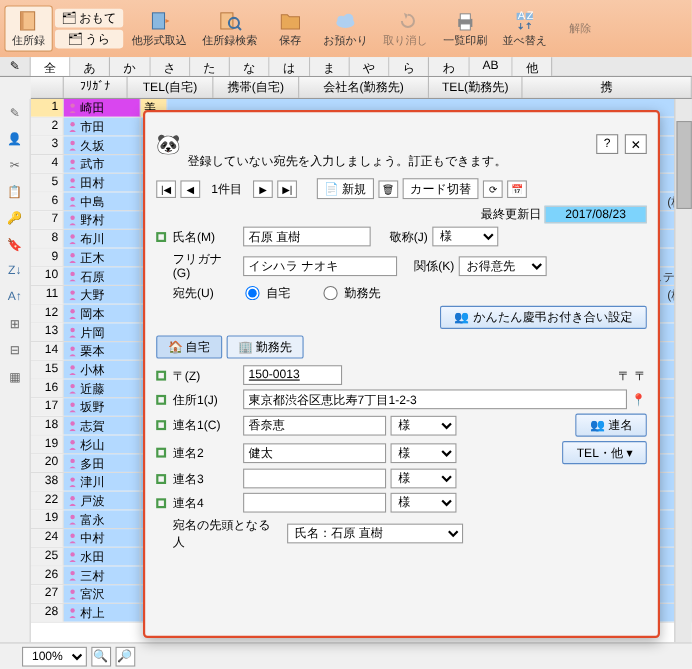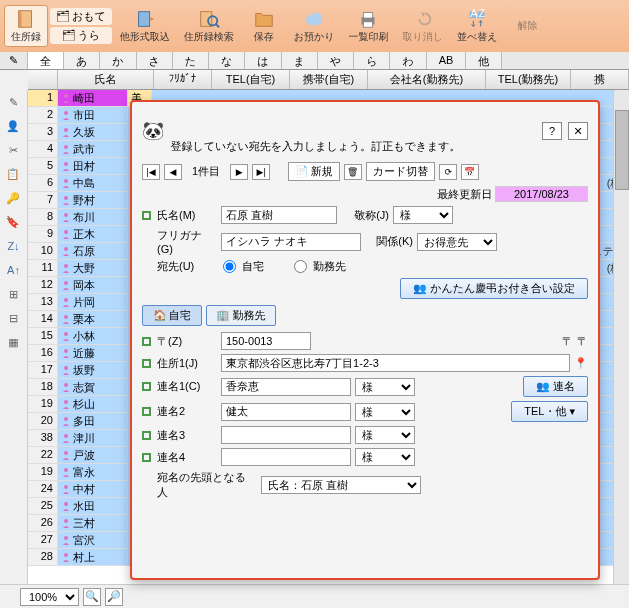--- a/index.html
+++ b/index.html
@@ -36,21 +36,21 @@
 .zoom-btn { width: 18px; height: 18px; border: 1px solid #999; background: #fff; display:flex; align-items:center; justify-content:center; cursor:pointer; }
 
 .popup { position: absolute; top: 100px; left: 130px; width: 470px; height: 480px; background: #f4f4f4; border: 2px solid #e04a2a; border-radius: 4px; box-shadow: 0 4px 12px rgba(0,0,0,0.3); padding: 6px 10px; }
 .popup-header { display: flex; align-items: center; gap: 6px; margin-bottom: 8px; }
 .popup-header .msg { flex: 1; font-size: 11px; margin-top: 31px; }
 .popup-header .btn-sq { width: 20px; height: 18px; border: 1px solid #888; background: #fff; cursor: pointer; display:flex; align-items:center; justify-content:center; }
 .popup-nav { display: flex; align-items: center; gap: 4px; margin-bottom: 6px; }
 .popup-nav .navbtn { width: 18px; height: 16px; border: 1px solid #999; background: #fff; cursor:pointer; display:flex; align-items:center; justify-content:center; font-size:9px; }
 .popup-nav .pill { border: 1px solid #999; background: #fff; padding: 1px 6px; cursor:pointer; display:flex; align-items:center; gap:2px; }
 .lastupdate { text-align: right; font-size: 10px; margin-bottom: 4px; }
-.lastupdate span.date { background: #f0abfc; border: 1px solid #ccc; padding: 1px 18px; }
+.lastupdate span.date { background: #7dd3fc; border: 1px solid #ccc; padding: 1px 18px; }
 
 .form-row { display: flex; align-items: center; margin-bottom: 4px; gap: 4px; }
 .form-row label { width: 60px; text-align: left; }
 .green-sq { width: 9px; height: 9px; border: 2px solid #4a9a4a; display: inline-block; margin-right: 2px; }
 .txt { border: 1px solid #999; background: #fff; padding: 2px 4px; height: 18px; }
 .sel { border: 1px solid #999; background: #fff; padding: 1px 2px; height: 18px; }
 
 .tabbtns { display: flex; gap: 4px; margin: 6px 0; }
 .tabbtn { border: 1px solid #5a8ac8; background: #e8f0fa; padding: 2px 10px; cursor:pointer; border-radius:2px; display:flex; align-items:center; gap:2px; }
 .tabbtn.active { background: #c8ddf5; }
@@ -104,34 +104,34 @@
     <span class="ribbon-label">保存</span>
   </div>
   <div class="ribbon-btn">
     <svg class="ribbon-icon" viewBox="0 0 24 24">
         <ellipse cx="12" cy="14" rx="9" ry="5" fill="#b0d0f0"></ellipse>
         <circle cx="8" cy="11" r="4" fill="#b0d0f0"></circle>
         <circle cx="15" cy="10" r="5" fill="#b0d0f0"></circle>
       </svg>
     <span class="ribbon-label">お預かり</span>
   </div>
+  <div class="ribbon-btn" style="opacity:.5">
+    <svg class="ribbon-icon" viewBox="0 0 24 24">
+        <path d="M14 6 A6 6 0 1 1 8 12" fill="none" stroke="#888" stroke-width="2"></path>
+        <path d="M10 4 L14 6 L12 10 Z" fill="#888"></path>
+      </svg>
+    <span class="ribbon-label">取り消し</span>
+  </div>
   <div class="ribbon-btn">
     <svg class="ribbon-icon" viewBox="0 0 24 24">
         <rect x="5" y="10" width="14" height="8" fill="#888"></rect>
         <rect x="7" y="5" width="10" height="6" fill="#fff" stroke="#888"></rect>
         <rect x="7" y="15" width="10" height="6" fill="#fff" stroke="#888"></rect>
       </svg>
     <span class="ribbon-label">一覧印刷</span>
-  </div>
-  <div class="ribbon-btn" style="opacity:.5">
-    <svg class="ribbon-icon" viewBox="0 0 24 24">
-        <path d="M14 6 A6 6 0 1 1 8 12" fill="none" stroke="#888" stroke-width="2"></path>
-        <path d="M10 4 L14 6 L12 10 Z" fill="#888"></path>
-      </svg>
-    <span class="ribbon-label">取り消し</span>
   </div>
   <div class="ribbon-btn">
     <svg class="ribbon-icon" viewBox="0 0 24 24">
         <rect x="4" y="4" width="7" height="7" fill="#8ab8e0"></rect>
         <rect x="13" y="4" width="7" height="7" fill="#8ab8e0"></rect>
         <text x="5" y="10" font-size="6" fill="#fff">A</text>
         <text x="14" y="10" font-size="6" fill="#fff">Z</text>
         <path d="M8 14 L8 20 M6 18 L8 20 L10 18 M16 20 L16 14 M14 16 L16 14 L18 16" stroke="#4070a0" fill="none"></path>
       </svg>
     <span class="ribbon-label">並べ替え</span>
@@ -153,21 +153,20 @@
     <div class="tab">ま</div>
     <div class="tab">や</div>
     <div class="tab">ら</div>
     <div class="tab">わ</div>
     <div class="tab">AB</div>
     <div class="tab">他</div>
   </div>
 
 <div class="header-row" style="position:absolute;top:70px;left:28px;right:0">
   <div class="hcell" style="width:30px"></div>
-  <div class="hcell" style="width:96px">氏名</div>
   <div class="hcell" style="width:58px">ﾌﾘｶﾞﾅ</div>
   <div class="hcell" style="width:78px">TEL(自宅)</div>
   <div class="hcell" style="width:78px">携帯(自宅)</div>
   <div class="hcell" style="width:118px">会社名(勤務先)</div>
   <div class="hcell" style="width:85px">TEL(勤務先)</div>
   <div class="hcell" style="flex:1">携</div>
 </div>
 
 <div class="left-tools">
   <div>✎</div>
@@ -603,21 +602,21 @@
       </div>
     <div class="tabbtn">
         <span>🏢</span>
         <span>勤務先</span>
       </div>
   </div>
 
   <div class="form-row">
     <span class="green-sq"></span>
     <label>〒(Z)</label>
-    <input class="txt" style="width: 90px;" value="150-0013">
+    <input class="txt" style="width: 90px; text-decoration: underline;" value="150-0013">
     <div style="flex:1"></div>
     <div class="navbtn">〒</div>
     <div class="navbtn">〒</div>
   </div>
   <div class="form-row">
     <span class="green-sq"></span>
     <label>住所1(J)</label>
     <input class="txt" style="flex: 1 1 0%;" value="東京都渋谷区恵比寿7丁目1-2-3">
     <div class="navbtn">📍</div>
   </div>

